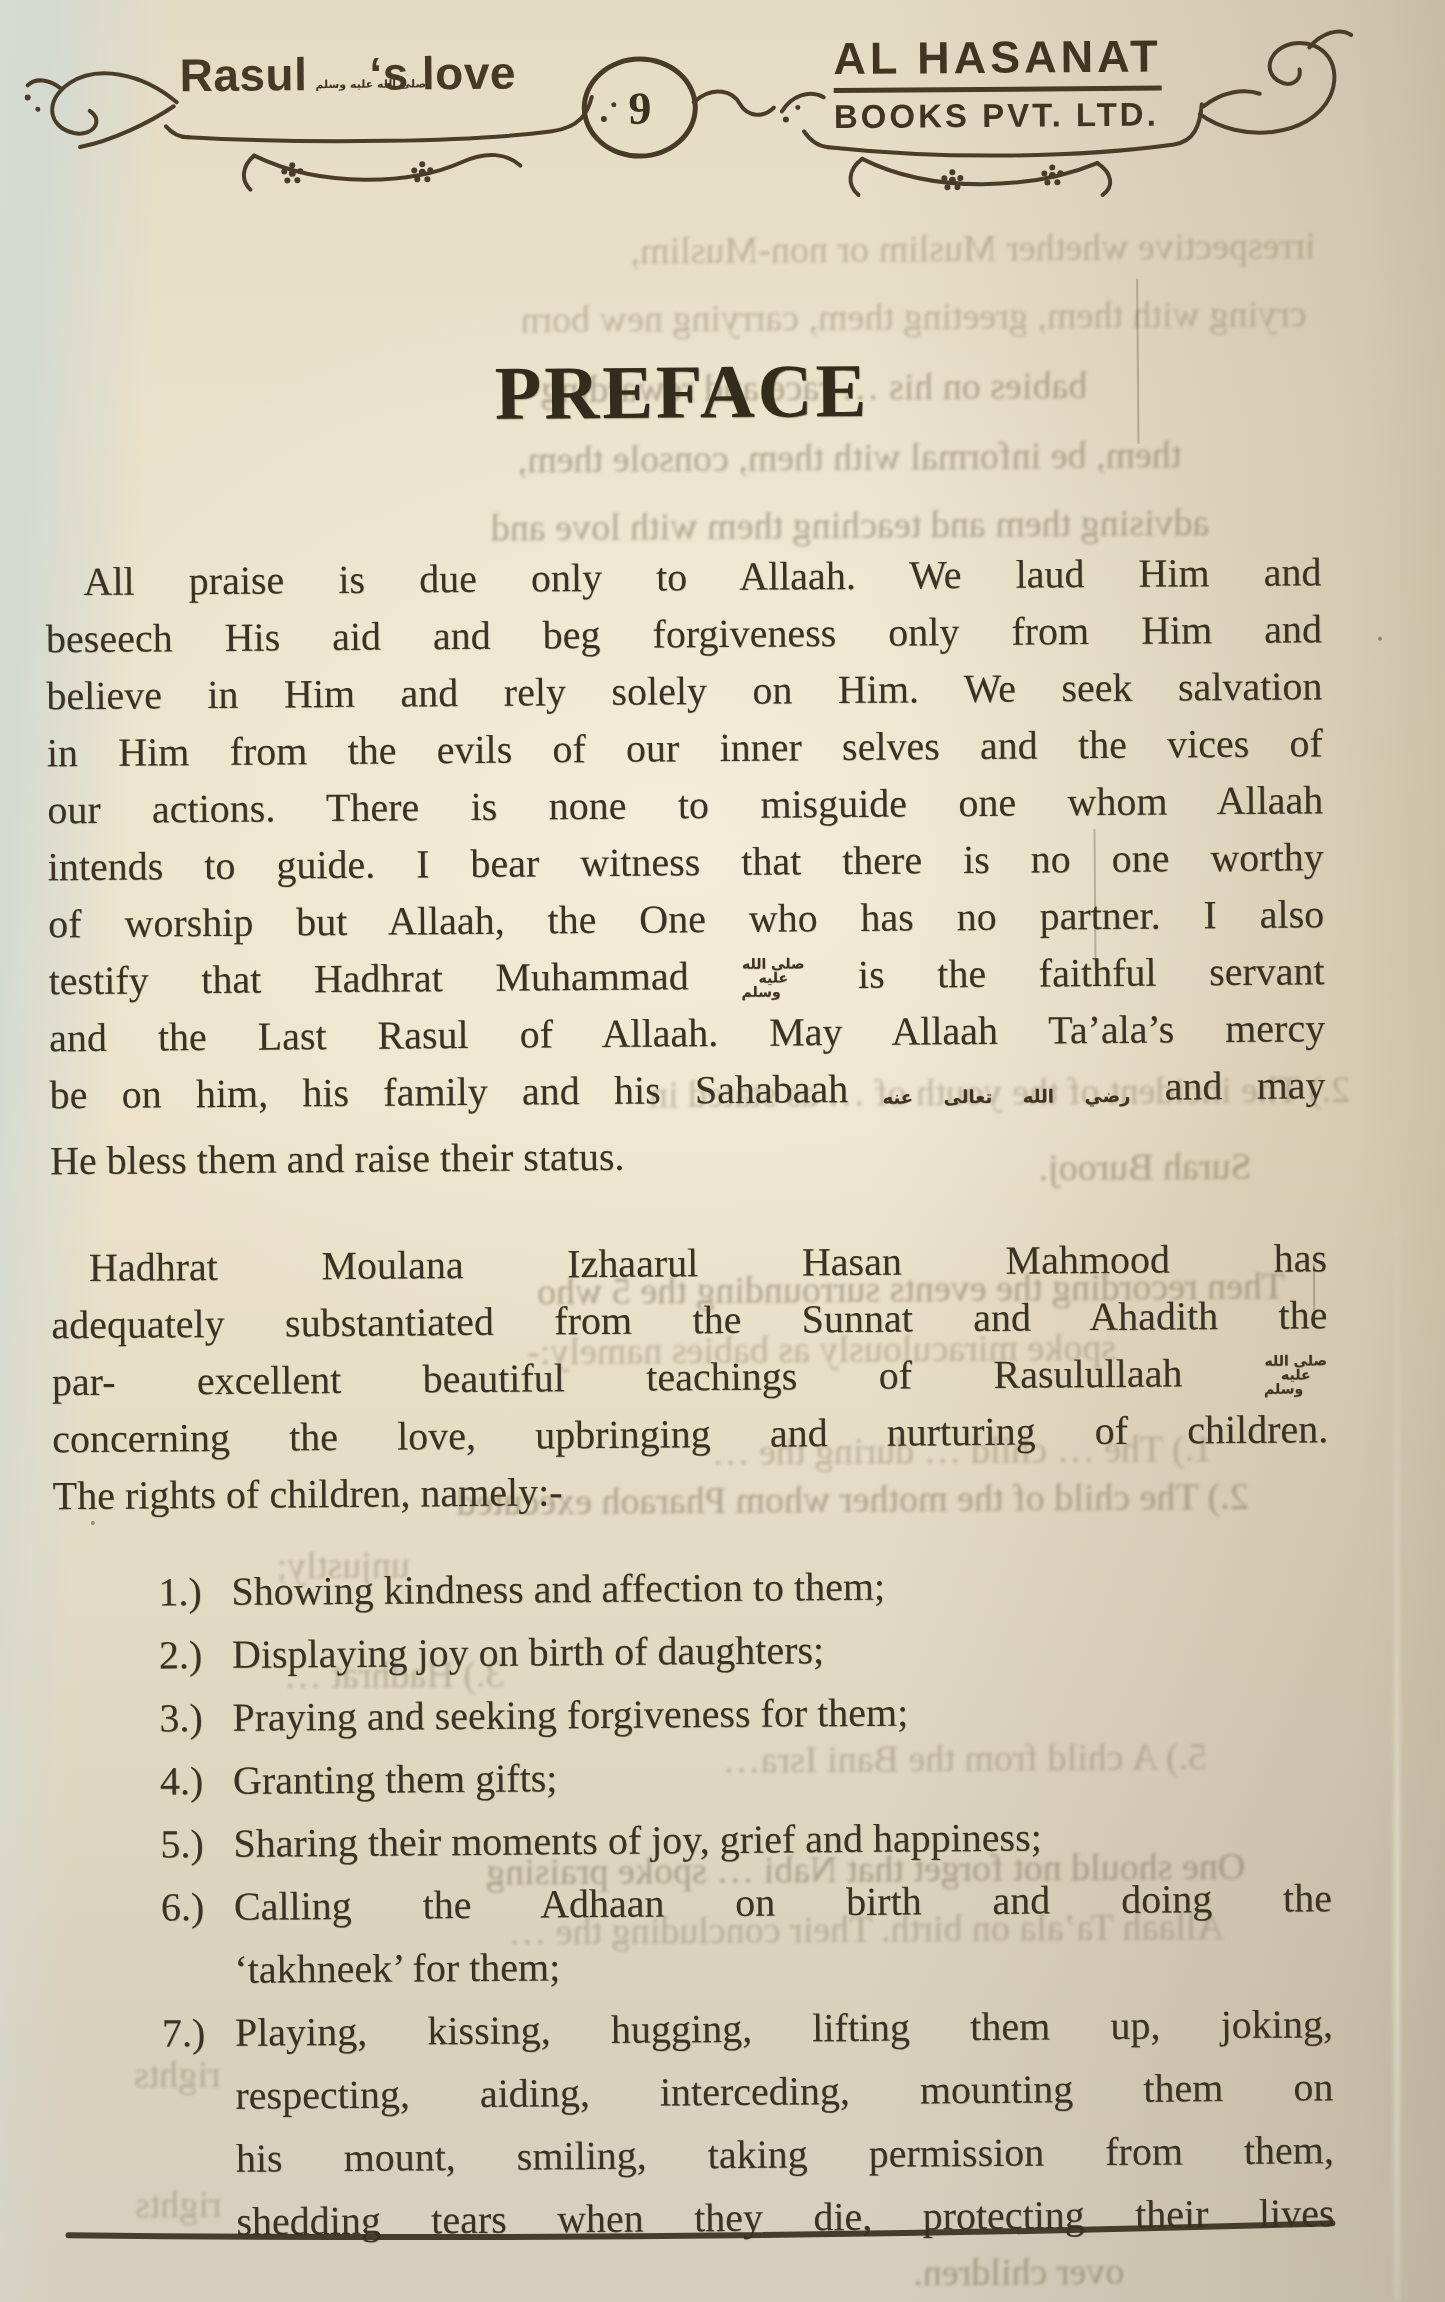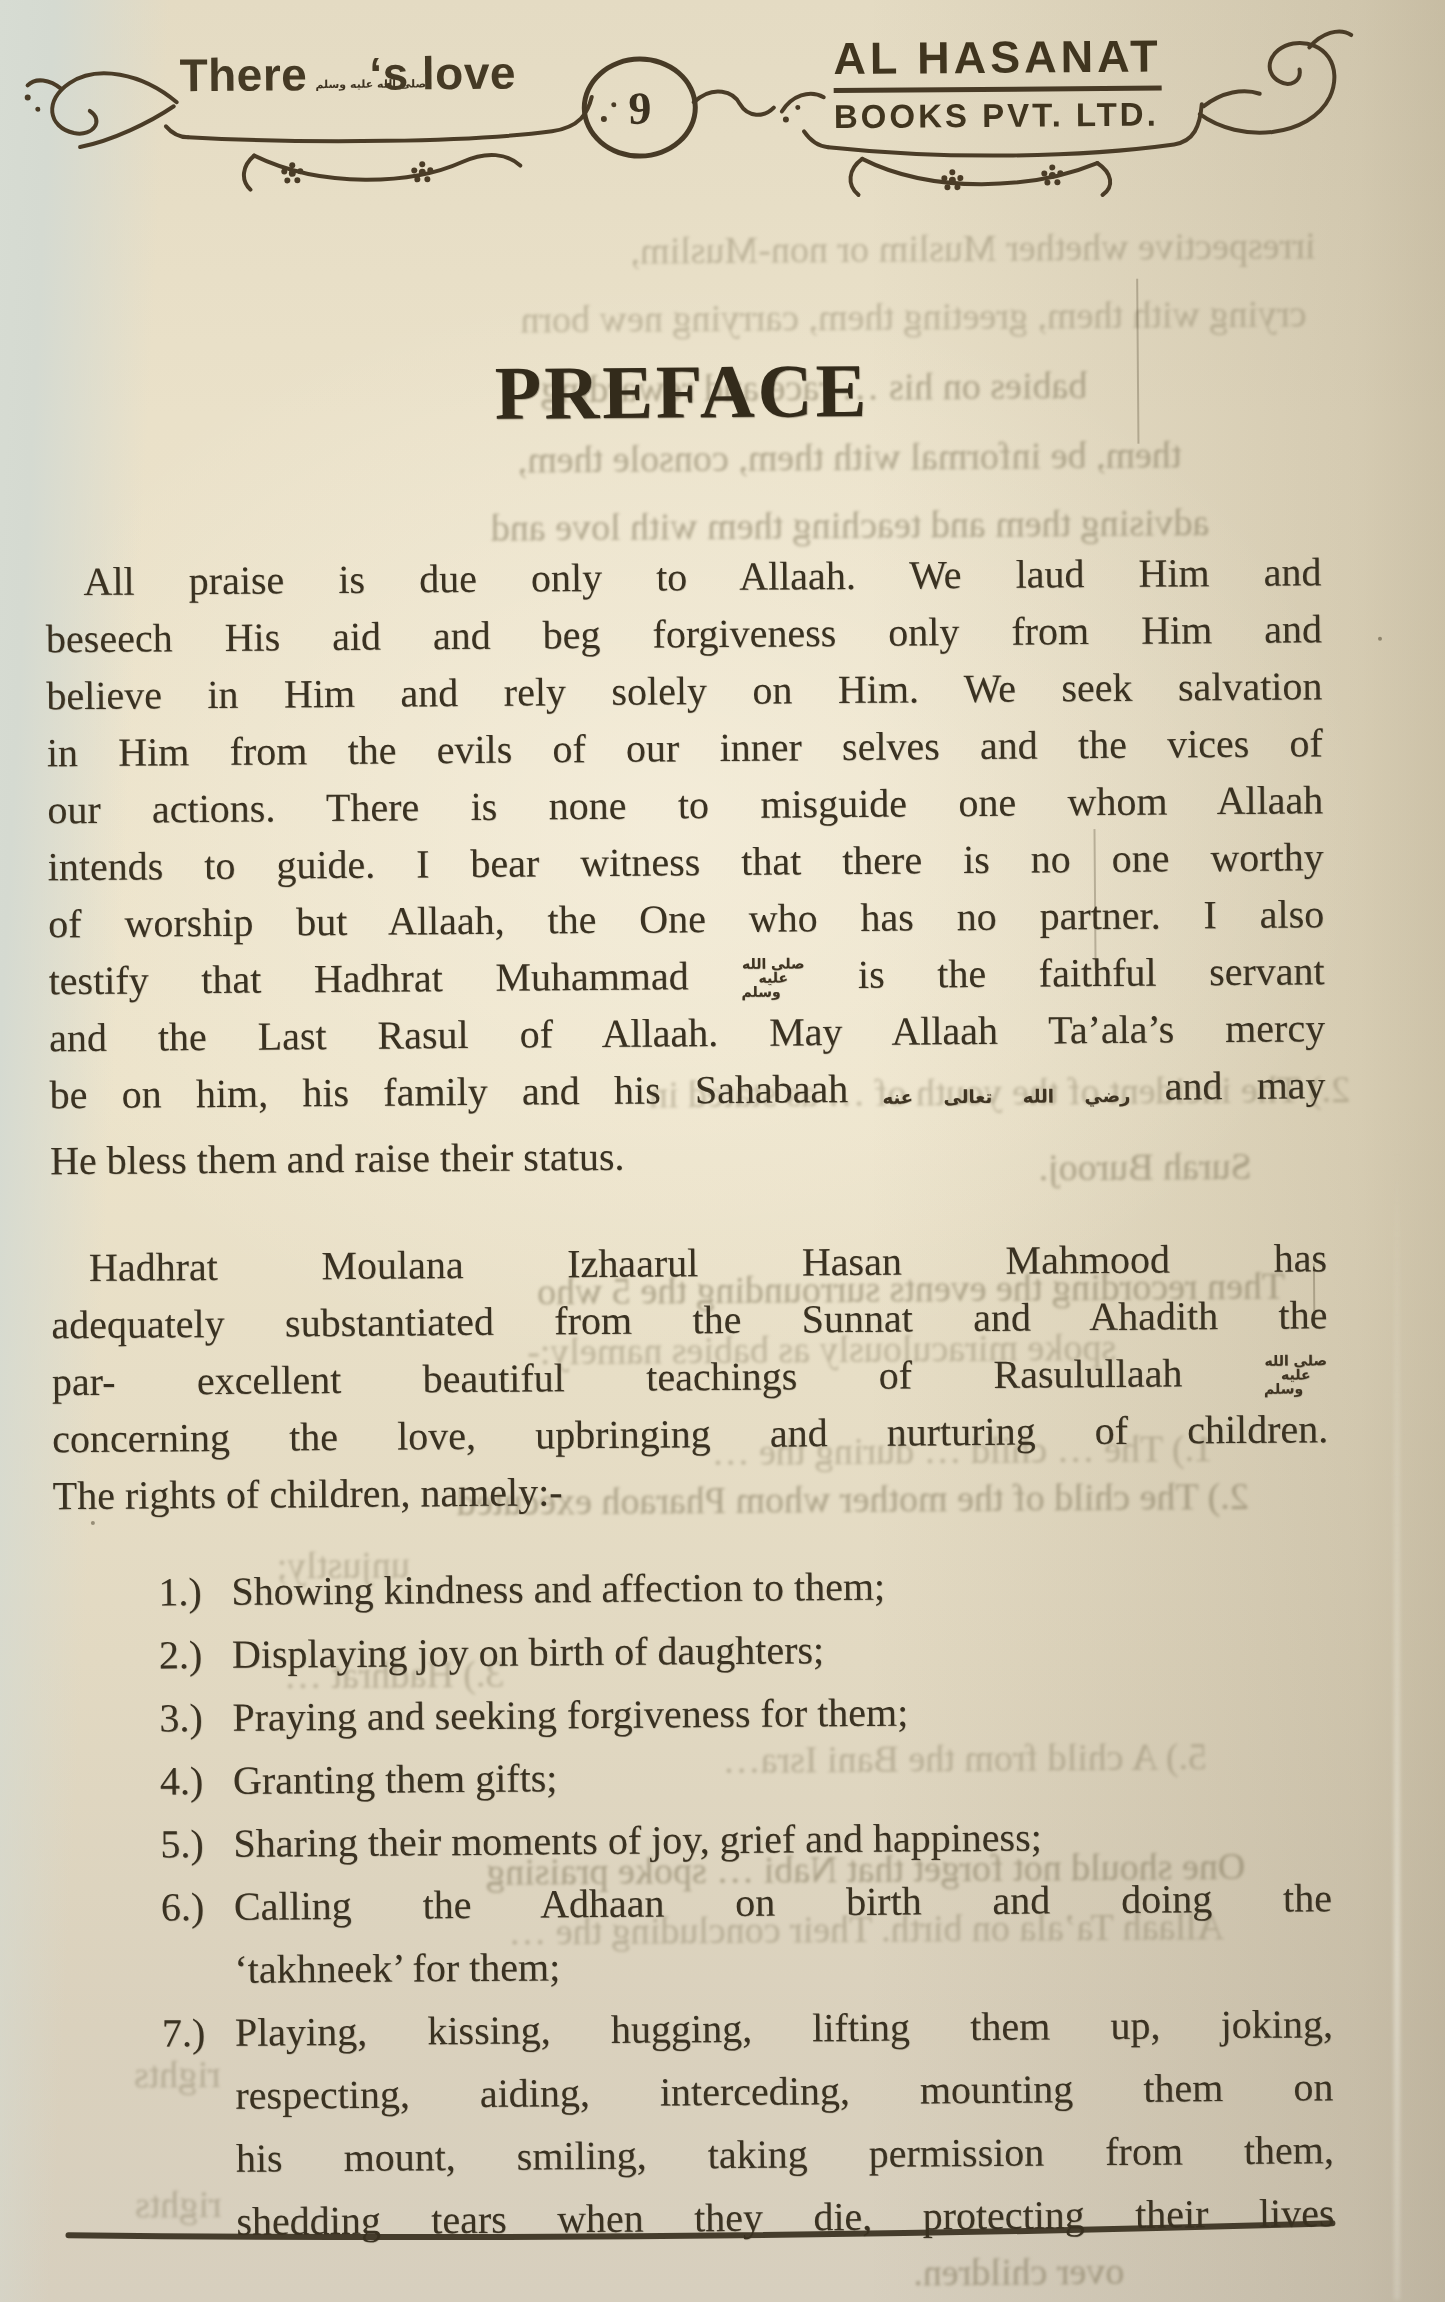--- a/index.html
+++ b/index.html
@@ -115,21 +115,21 @@
           <circle cx="612" cy="118" r="3"></circle>
             <circle cx="622" cy="104" r="2.5"></circle>
           <circle cx="794" cy="120" r="3"></circle>
             <circle cx="806" cy="108" r="2.5"></circle>
           <circle cx="36" cy="92" r="3"></circle>
             <circle cx="46" cy="104" r="2.5"></circle>
         </g>
       </svg>
 
       <div class="book-title">
-        <span>There</span><span class="saw saw-sm">صلى الله عليه وسلم</span><span>‘s love</span>
+        <span>Rasul</span><span class="saw saw-sm">صلى الله عليه وسلم</span><span>‘s love</span>
       </div>
 
       <div class="page-oval">
         <span>9</span>
       </div>
 
       <div class="pub">
         <div class="pub1">AL HASANAT</div>
         <div class="pub2">BOOKS PVT. LTD.</div>
       </div>

